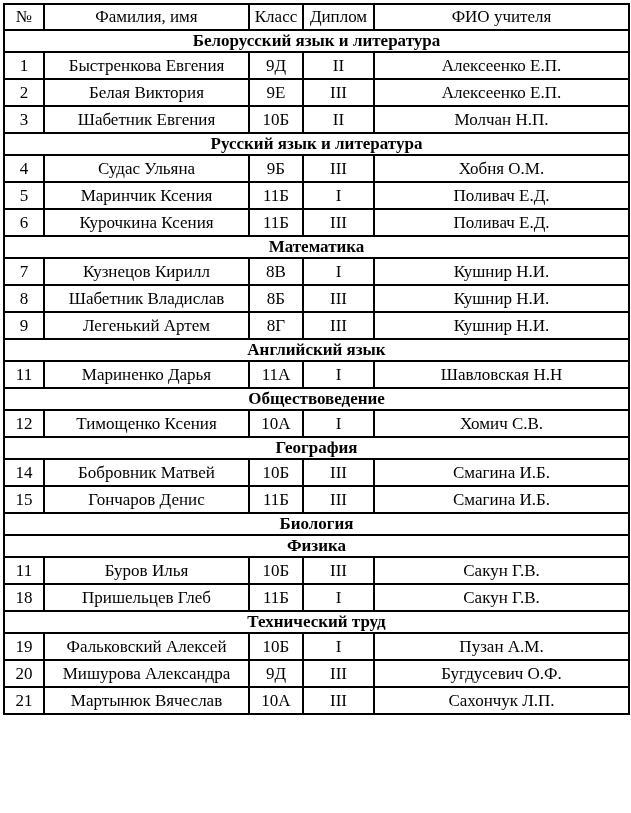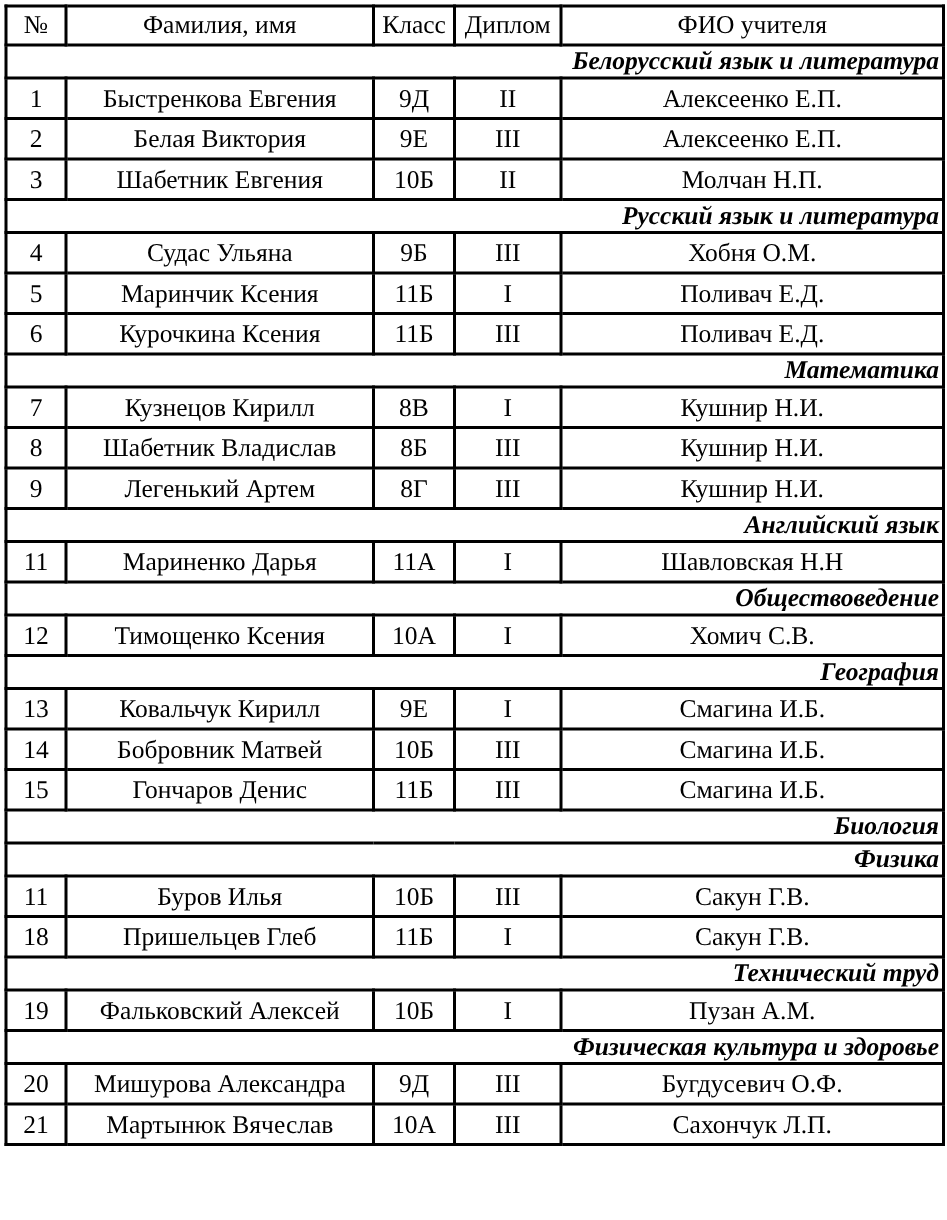--- a/index.html
+++ b/index.html
@@ -30,23 +30,22 @@
     white-space: nowrap;
     vertical-align: middle;
   }
   table.results th {
     font-weight: normal;
     text-align: center;
     height: 24px;
   }
   table.results tr.section-row td {
     height: 20px;
-    text-align: right;
+    text-align: center;
     font-weight: bold;
-    font-style: italic;
   }
   table.results tr.data-row td {
     height: 25px;
   }
   td.al-left  { text-align: center; padding-left: 8px; }
   td.al-center{ text-align: center; }
 </style>
 </head>
 <body>
 
@@ -157,27 +156,20 @@
         <td class="al-center">12</td>
         <td class="al-left">Тимощенко Ксения</td>
         <td class="al-center">10А</td>
         <td class="al-center">I</td>
         <td class="al-left">Хомич С.В.</td>
       </tr>
       <tr class="section-row">
         <td colspan="5">География</td>
       </tr>
       <tr class="data-row">
-        <td class="al-center">13</td>
-        <td class="al-left">Ковальчук Кирилл</td>
-        <td class="al-center">9Е</td>
-        <td class="al-center">I</td>
-        <td class="al-left">Смагина И.Б.</td>
-      </tr>
-      <tr class="data-row">
         <td class="al-center">14</td>
         <td class="al-left">Бобровник Матвей</td>
         <td class="al-center">10Б</td>
         <td class="al-center">III</td>
         <td class="al-left">Смагина И.Б.</td>
       </tr>
       <tr class="data-row">
         <td class="al-center">15</td>
         <td class="al-left">Гончаров Денис</td>
         <td class="al-center">11Б</td>
@@ -206,23 +198,20 @@
       </tr>
       <tr class="section-row">
         <td colspan="5">Технический труд</td>
       </tr>
       <tr class="data-row">
         <td class="al-center">19</td>
         <td class="al-left">Фальковский Алексей</td>
         <td class="al-center">10Б</td>
         <td class="al-center">I</td>
         <td class="al-left">Пузан А.М.</td>
-      </tr>
-      <tr class="section-row">
-        <td colspan="5">Физическая культура и здоровье</td>
       </tr>
       <tr class="data-row">
         <td class="al-center">20</td>
         <td class="al-left">Мишурова Александра</td>
         <td class="al-center">9Д</td>
         <td class="al-center">III</td>
         <td class="al-left">Бугдусевич О.Ф.</td>
       </tr>
       <tr class="data-row">
         <td class="al-center">21</td>

